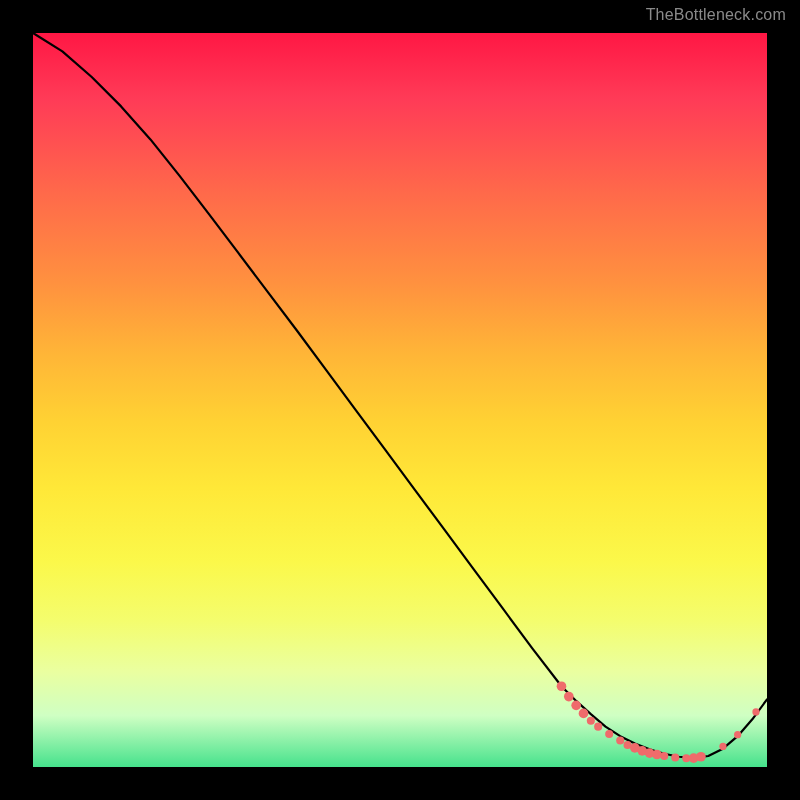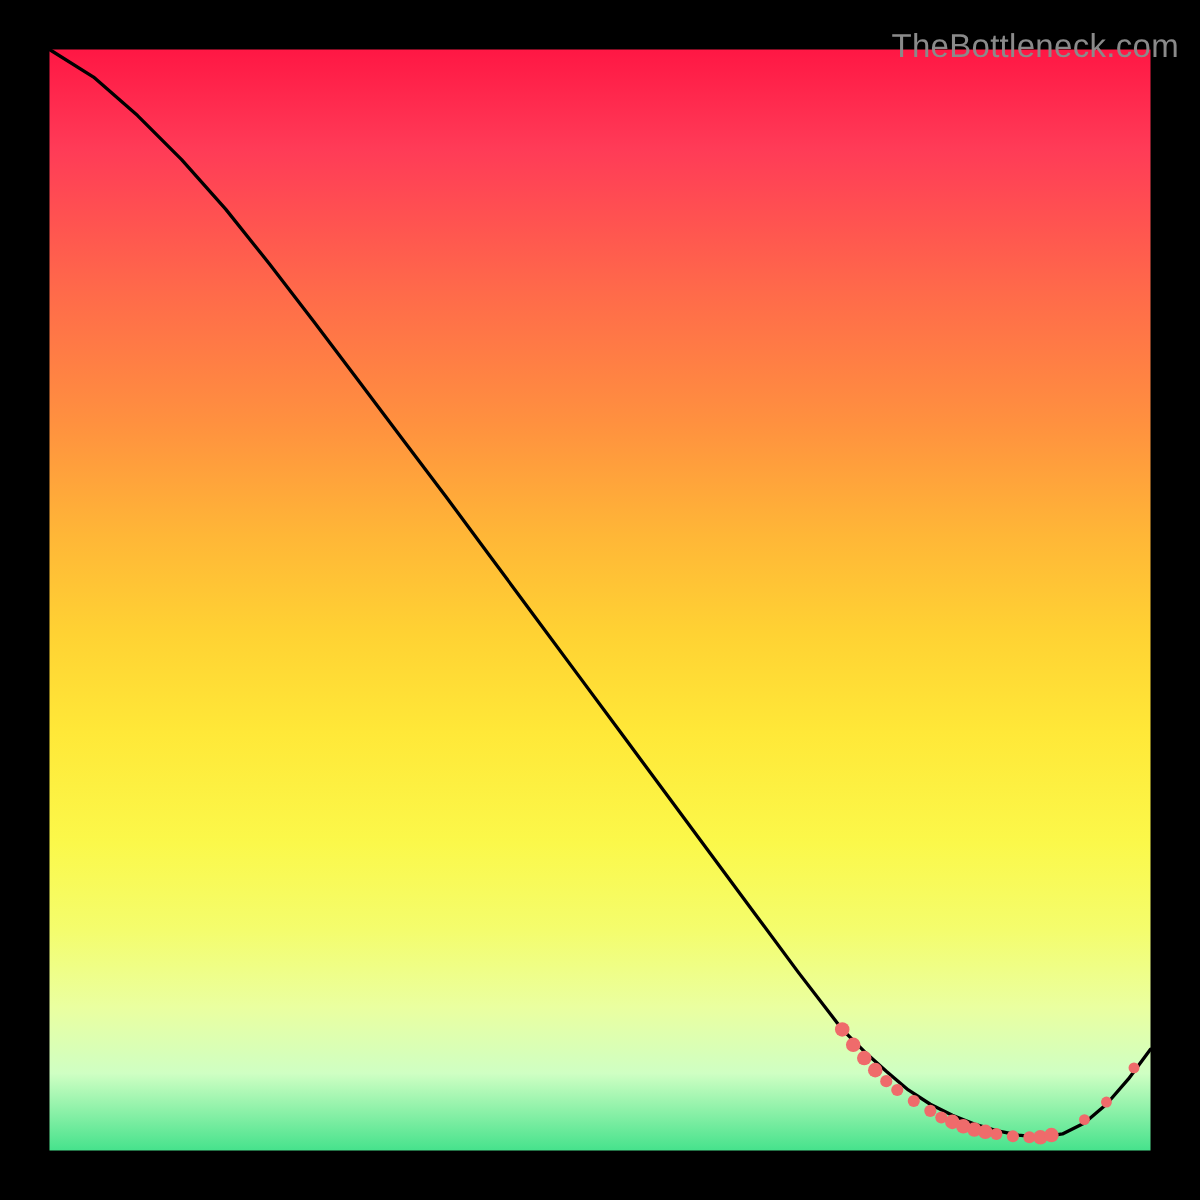--- a/index.html
+++ b/index.html
@@ -42,24 +42,24 @@
   .plot svg {
     position: absolute;
     left: 0;
     top: 0;
     width: 734px;
     height: 734px;
     overflow: visible;
   }
   .watermark {
     position: absolute;
-    top: 18px;
+    top: 6px;
     right: 14px;
     color: #8a8a8a;
-    font-size: 22px;
+    font-size: 16px;
     letter-spacing: 0.2px;
     user-select: none;
   }
 </style>
 </head>
 <body>
 
 <div class="stage">
   <div class="plot">
     <svg viewBox="0 0 734 734">

